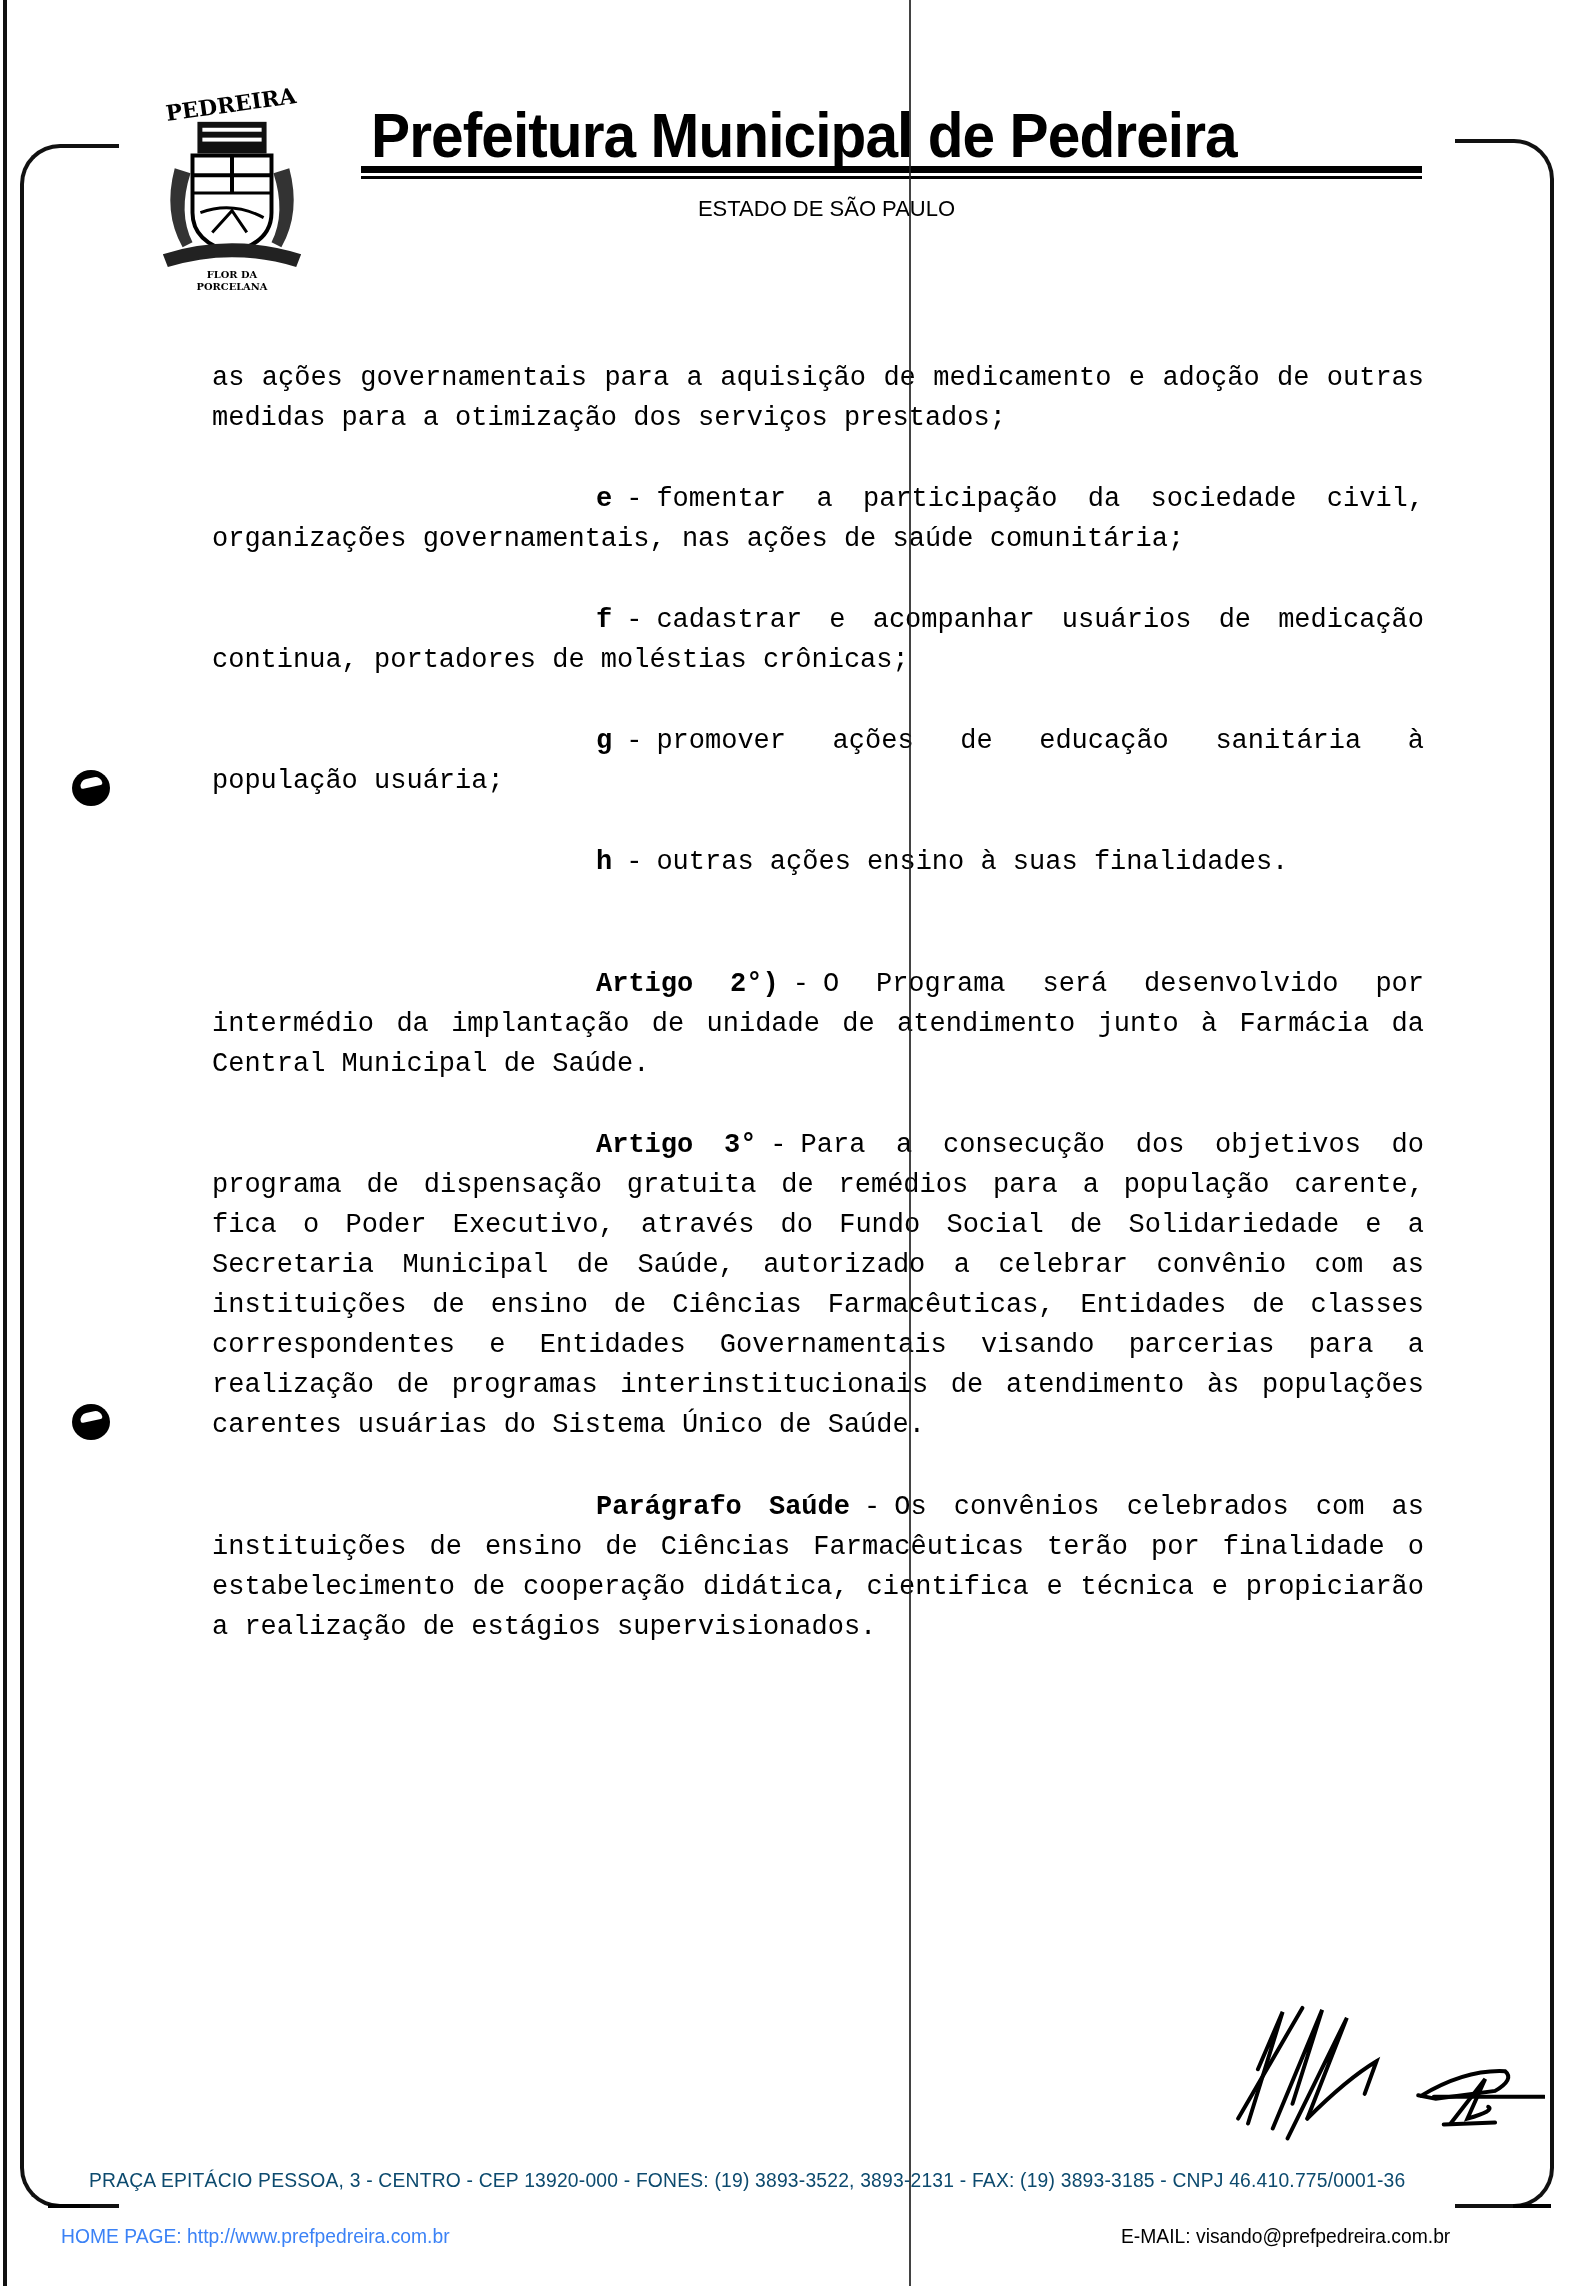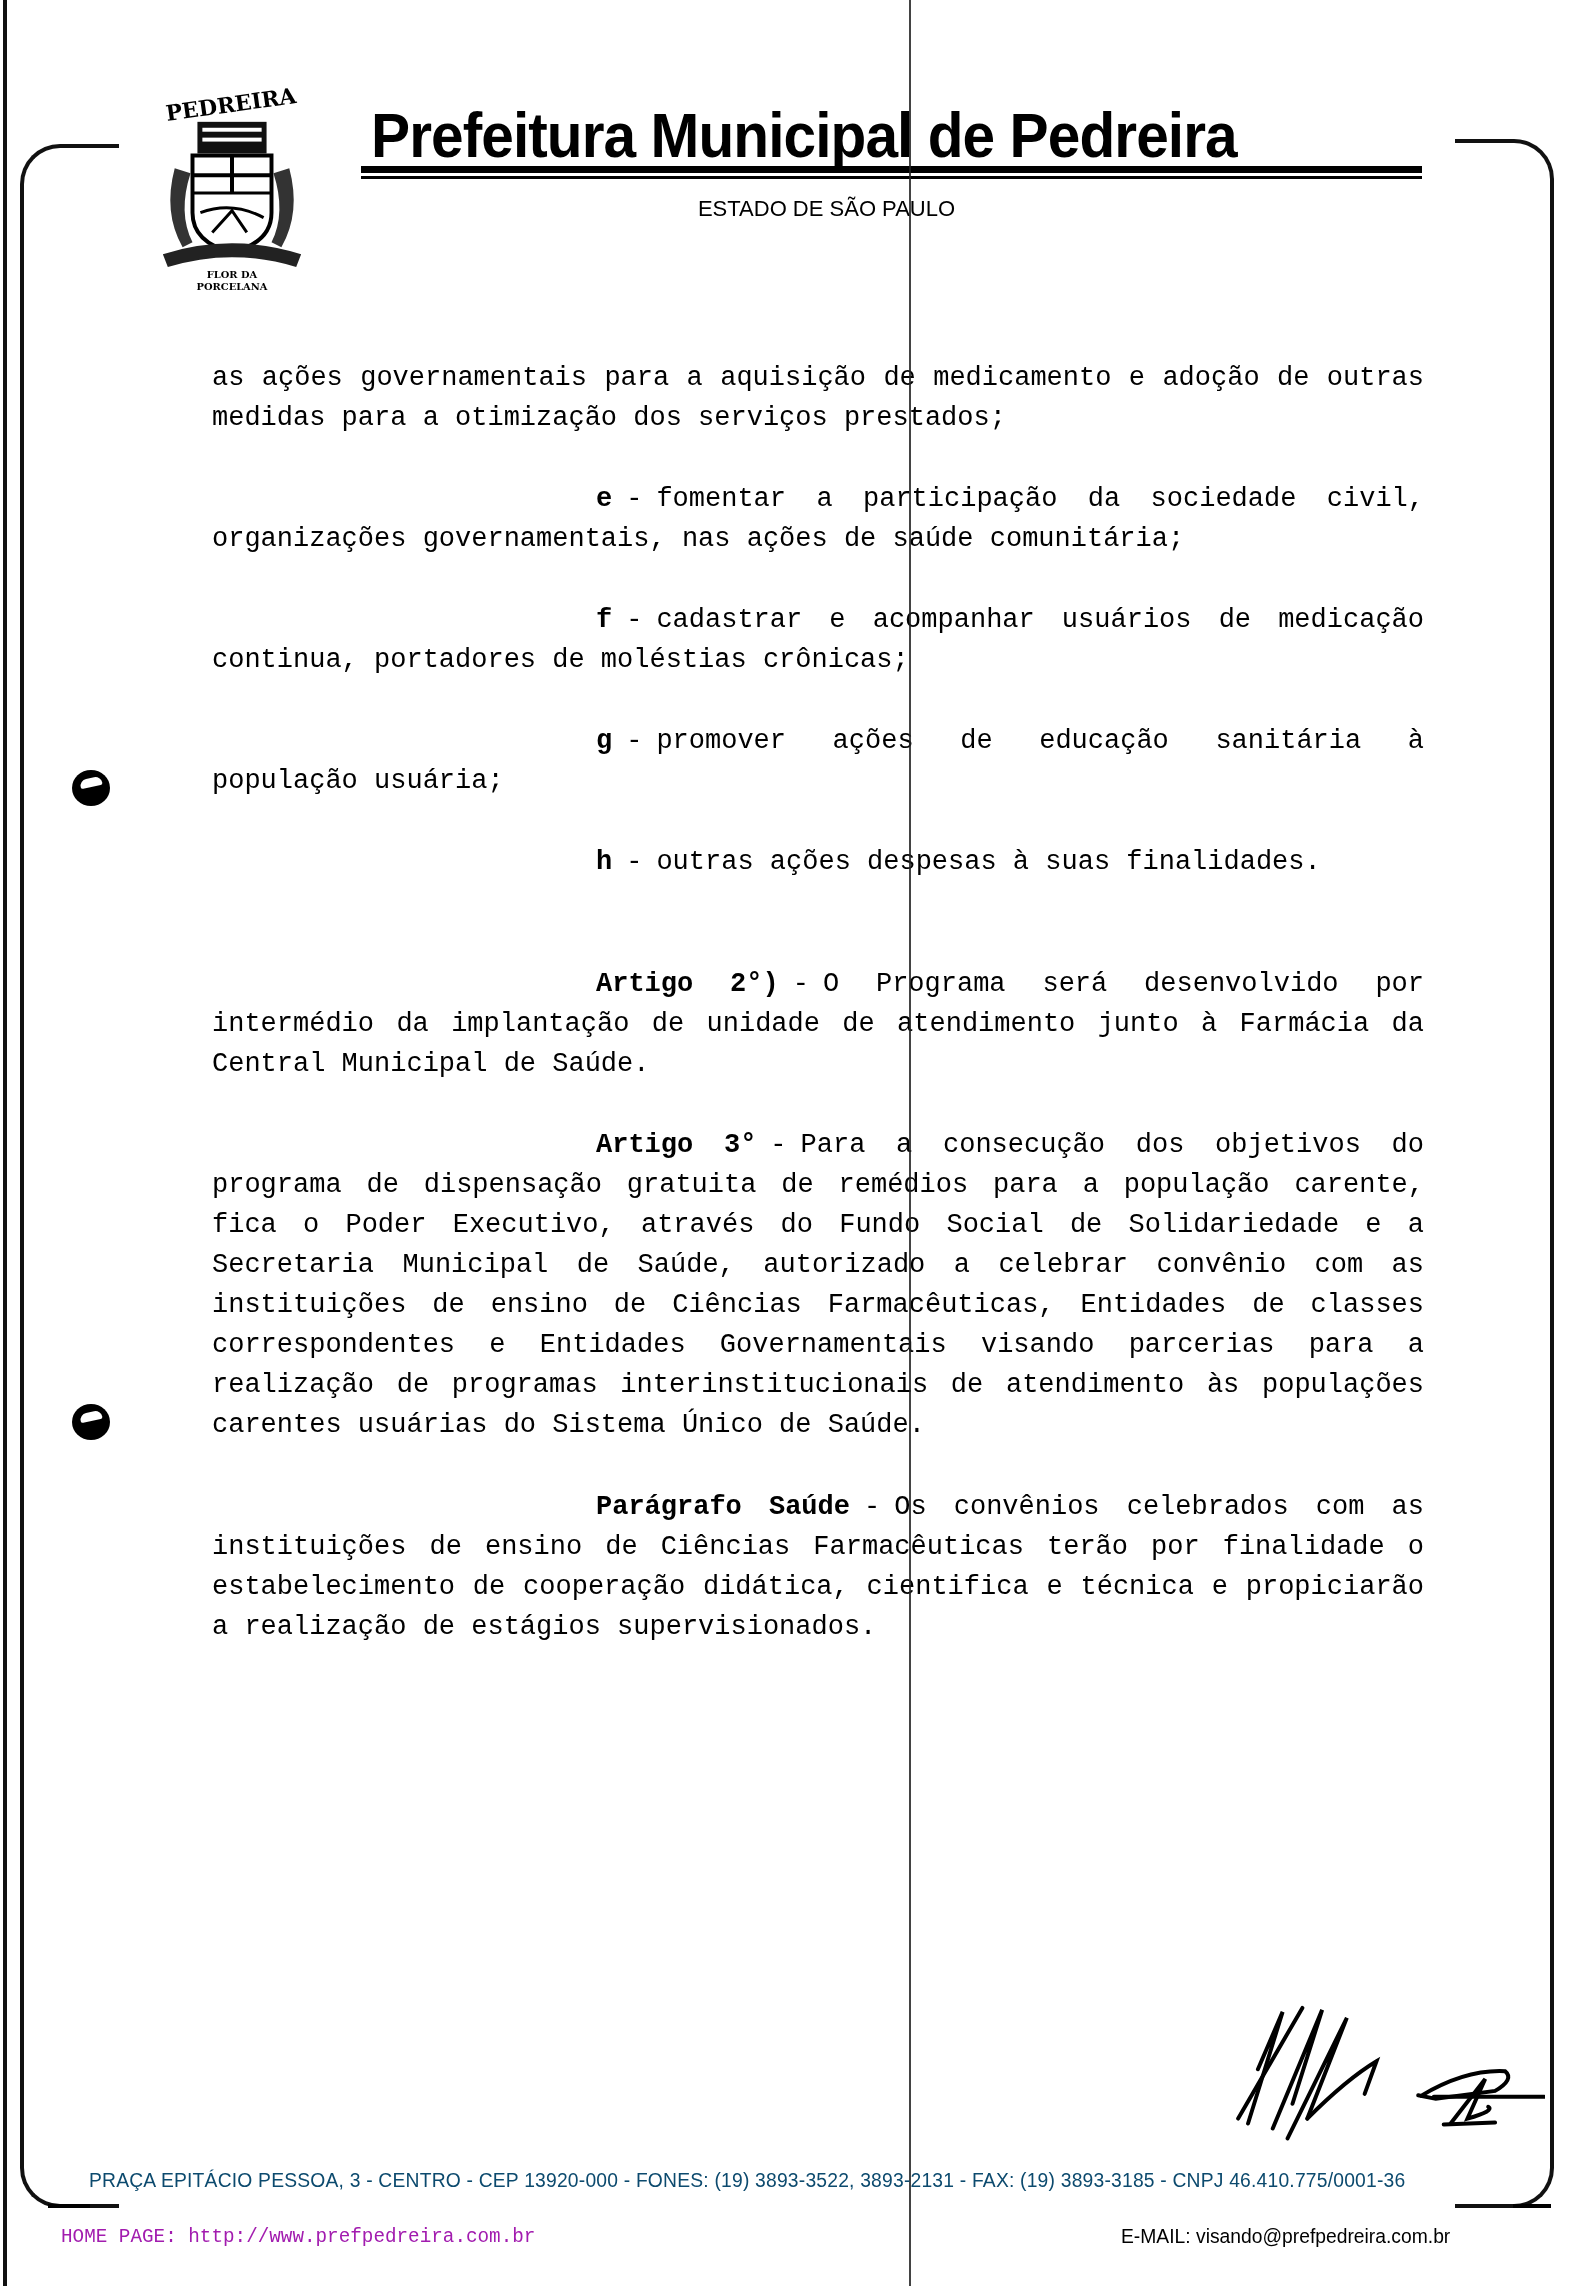--- a/index.html
+++ b/index.html
@@ -36,21 +36,21 @@
     .dash { display: inline-block; margin: 0 14px; }
 
     
     .punch { position: absolute; width: 38px; height: 36px; border-radius: 50%; background: #000; }
     .punch::after { content: ""; position: absolute; left: 8px; top: 8px; width: 22px; height: 9px; border-radius: 10px 10px 3px 3px; background: #fff; transform: rotate(-12deg); }
 
     
     .footer-address { position: absolute; left: 89px; top: 2170px; font-family: "Liberation Sans", sans-serif; font-size: 19.3px; color: #0c4a6e; white-space: nowrap; letter-spacing: 0.2px; }
     .footer-rule-left { position: absolute; left: 48px; top: 2204px; width: 42px; height: 4px; background: #000; }
     .footer-rule-right { position: absolute; left: 1513px; top: 2204px; width: 38px; height: 4px; background: #000; }
-    .footer-home { position: absolute; left: 61px; top: 2226px; font-family: Liberation Mono, monospace; font-size: 19.3px; color: #a21caf; white-space: nowrap; }
+    .footer-home { position: absolute; left: 61px; top: 2226px; font-family: Liberation Sans, sans-serif; font-size: 19.3px; color: #3b82f6; white-space: nowrap; }
     .footer-email { position: absolute; left: 1121px; top: 2226px; font-family: "Liberation Sans", sans-serif; font-size: 19.3px; color: #000; white-space: nowrap; }
 
     .signature { position: absolute; left: 1208px; top: 2000px; width: 337px; height: 168px; }
   </style>
 </head>
 <body>
 
 <div class="page">
 
   <div class="left-edge"></div>
@@ -96,21 +96,21 @@
       <span class="indent"></span><span class="lead">f</span><span class="dash">-</span><span>cadastrar e acompanhar usuários de medicação continua, portadores de moléstias crônicas;</span>
     </p>
     <div class="gap-1"></div>
 
     <p class="para">
       <span class="indent"></span><span class="lead">g</span><span class="dash">-</span><span>promover ações de educação sanitária à população usuária;</span>
     </p>
     <div class="gap-1"></div>
 
     <p class="para">
-      <span class="indent"></span><span class="lead">h</span><span class="dash">-</span><span>outras ações despesas à suas finalidades.</span>
+      <span class="indent"></span><span class="lead">h</span><span class="dash">-</span><span>outras ações ensino à suas finalidades.</span>
     </p>
     <div class="gap-1"></div>
 
     <div class="gap-1"></div>
 
     <p class="para">
       <span class="indent"></span><span class="lead">Artigo 2°)</span><span class="dash">-</span><span>O Programa será desenvolvido por intermédio da implantação de unidade de atendimento junto à Farmácia da Central Municipal de Saúde.</span>
     </p>
     <div class="gap-1"></div>
 

